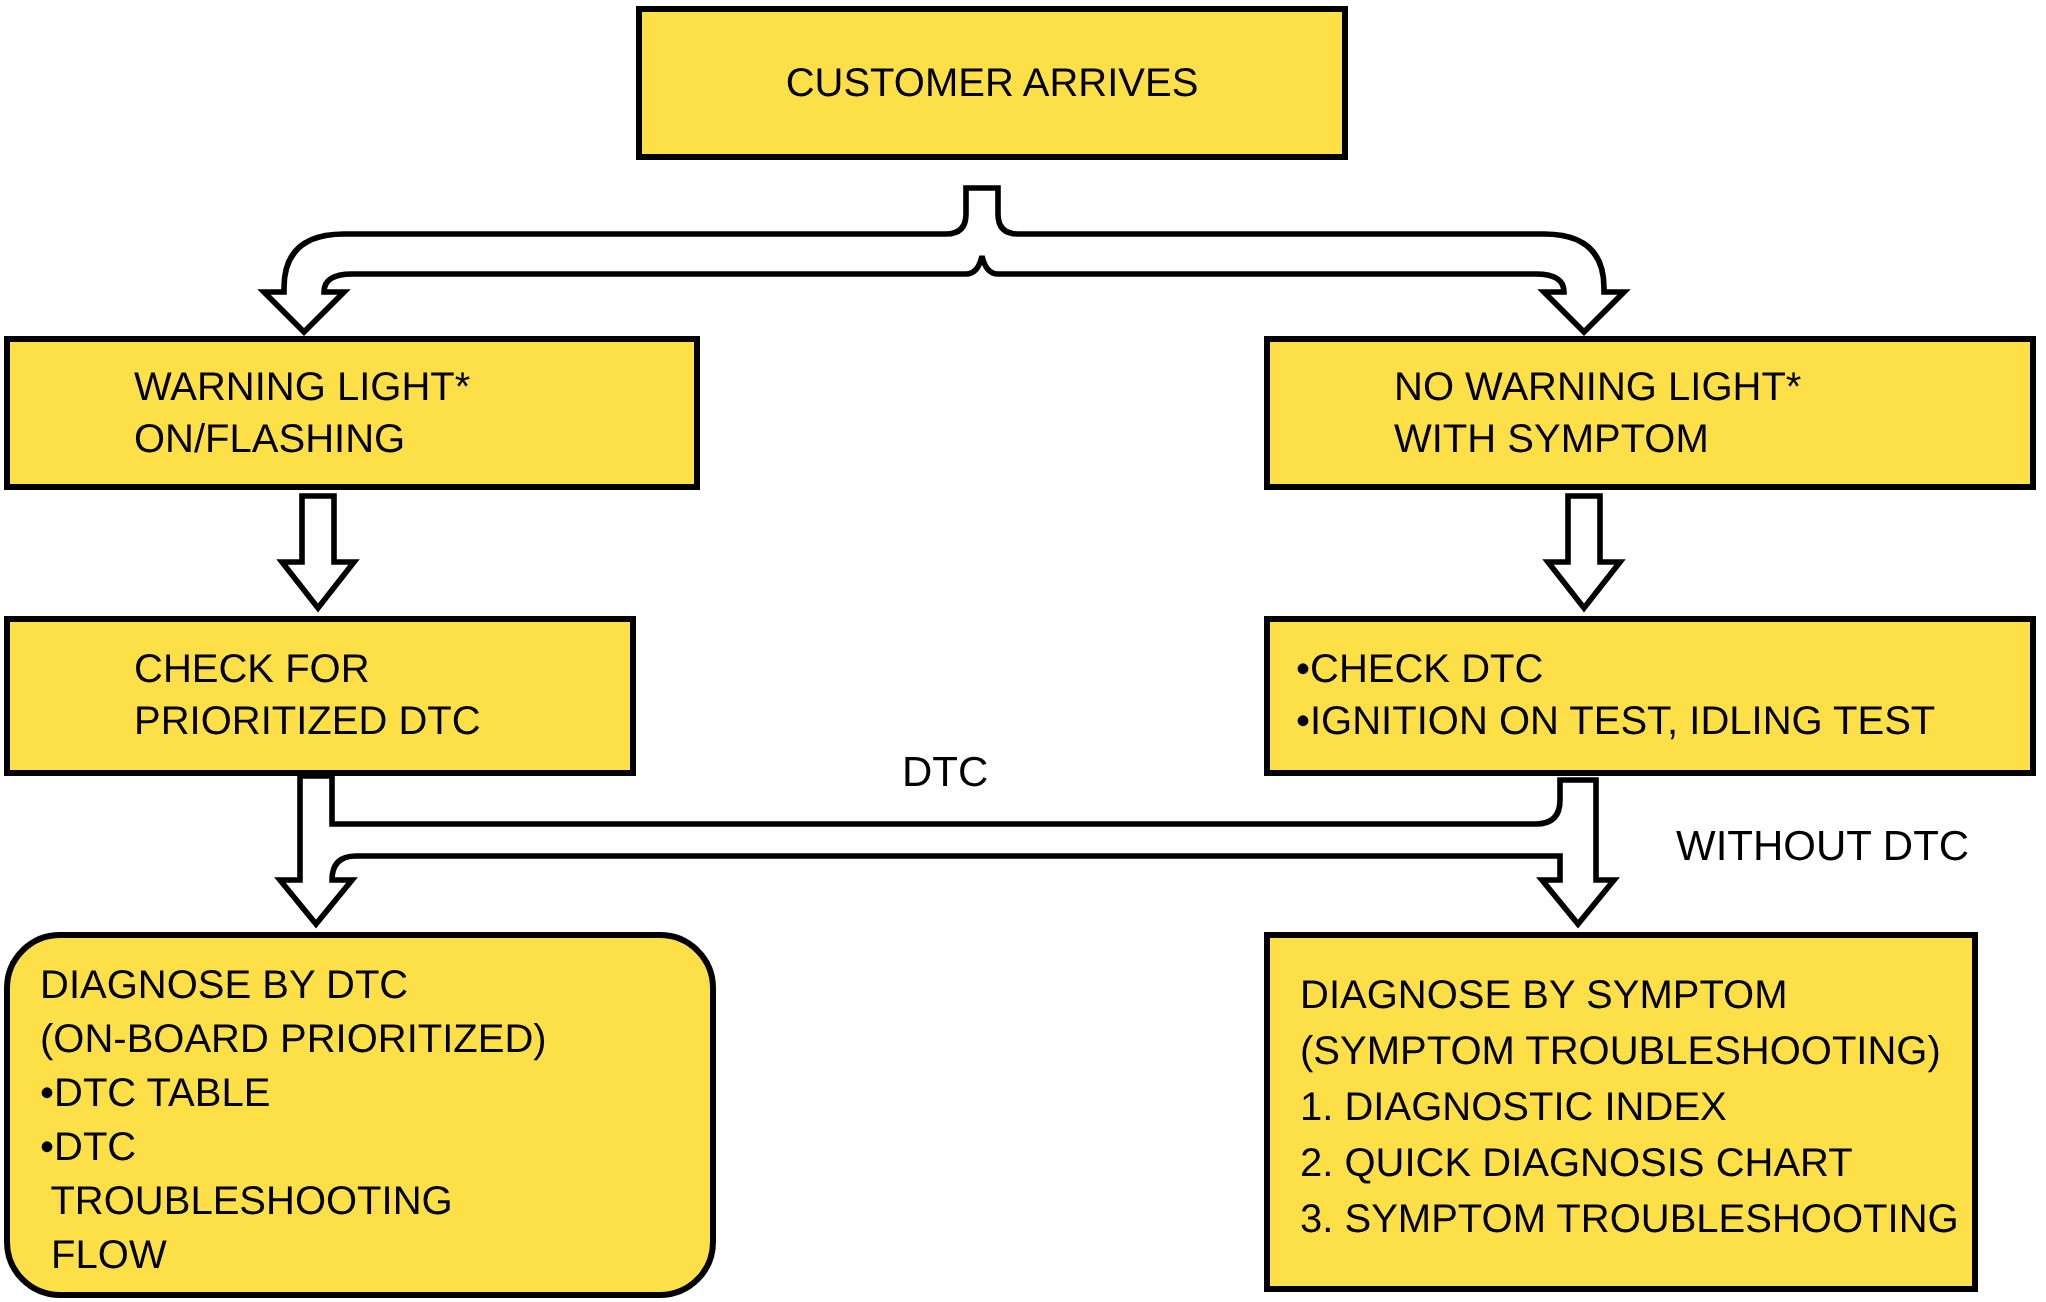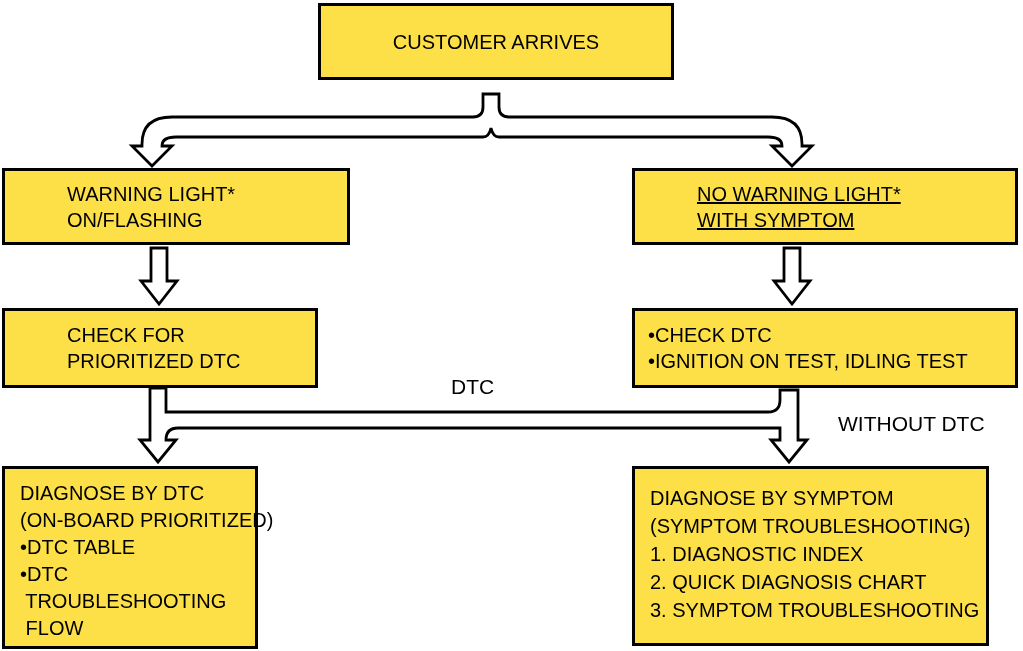--- a/index.html
+++ b/index.html
@@ -45,24 +45,24 @@
   }
   .fbox.centered {
     align-items: center;
     text-align: center;
   }
   .fbox.top-aligned {
     justify-content: flex-start;
   }
   #box-customer   { left: 318px; top: 3px;   width: 356px; height: 77px; }
   #box-warn-left  { left: 2px;   top: 168px; width: 348px; height: 77px; padding-left: 62px; }
-  #box-warn-right { left: 632px; top: 168px; width: 386px; height: 77px; padding-left: 62px; text-decoration: underline; }
+  #box-warn-right { left: 632px; top: 168px; width: 386px; height: 77px; padding-left: 62px; }
   #box-check-left { left: 2px;   top: 308px; width: 316px; height: 80px; padding-left: 62px; }
   #box-check-right{ left: 632px; top: 308px; width: 386px; height: 80px; padding-left: 13px; }
-  #box-diag-left  { left: 2px;   top: 466px; width: 256px; height: 183px; padding: 11px 6px 0 15px; line-height: 27px; }
+  #box-diag-left  { left: 2px;   top: 466px; width: 356px; height: 183px; padding: 11px 6px 0 15px; line-height: 27px; border-radius: 28px; }
   #box-diag-right { left: 632px; top: 466px; width: 357px; height: 180px; padding: 15px 4px 0 15px; line-height: 28px; }
   .edge-label {
     position: absolute;
     font-size: 21px;
     line-height: 24px;
     white-space: nowrap;
   }
   #label-dtc { left: 451px; top: 375px; }
   #label-without-dtc { left: 838px; top: 412px; }
 </style>

